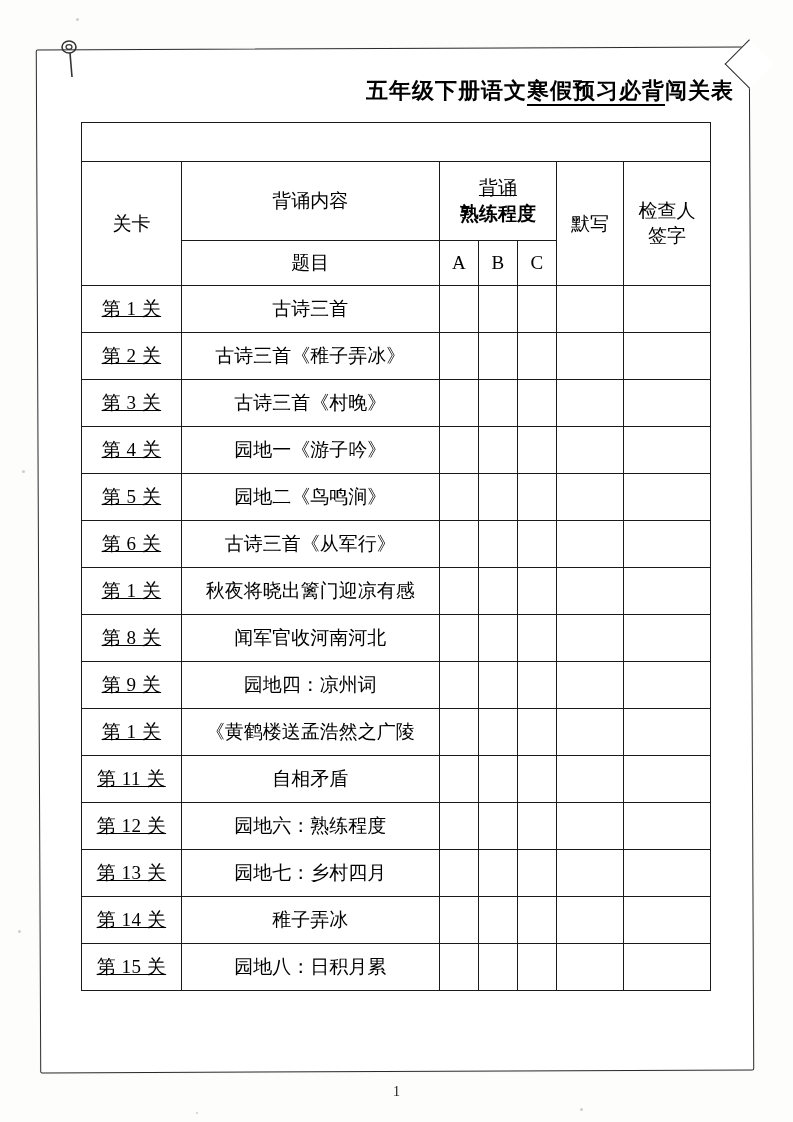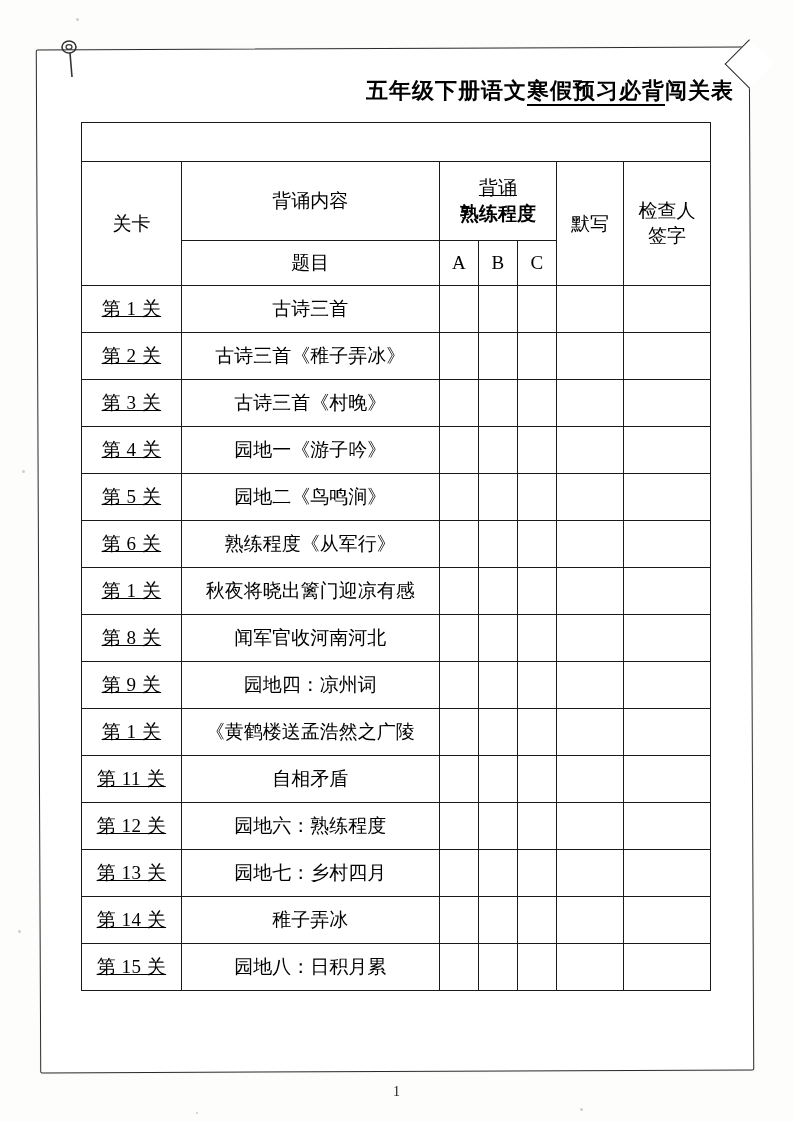--- a/index.html
+++ b/index.html
@@ -266,21 +266,21 @@
           <td class="stage">第 5 关</td>
           <td class="item">园地二《鸟鸣涧》</td>
           <td class="blank"></td>
           <td class="blank"></td>
           <td class="blank"></td>
           <td class="blank"></td>
           <td class="blank"></td>
         </tr>
         <tr class="data">
           <td class="stage">第 6 关</td>
-          <td class="item">熟练程度《从军行》</td>
+          <td class="item">古诗三首《从军行》</td>
           <td class="blank"></td>
           <td class="blank"></td>
           <td class="blank"></td>
           <td class="blank"></td>
           <td class="blank"></td>
         </tr>
         <tr class="data">
           <td class="stage">第 1 关</td>
           <td class="item">秋夜将晓出篱门迎凉有感</td>
           <td class="blank"></td>

